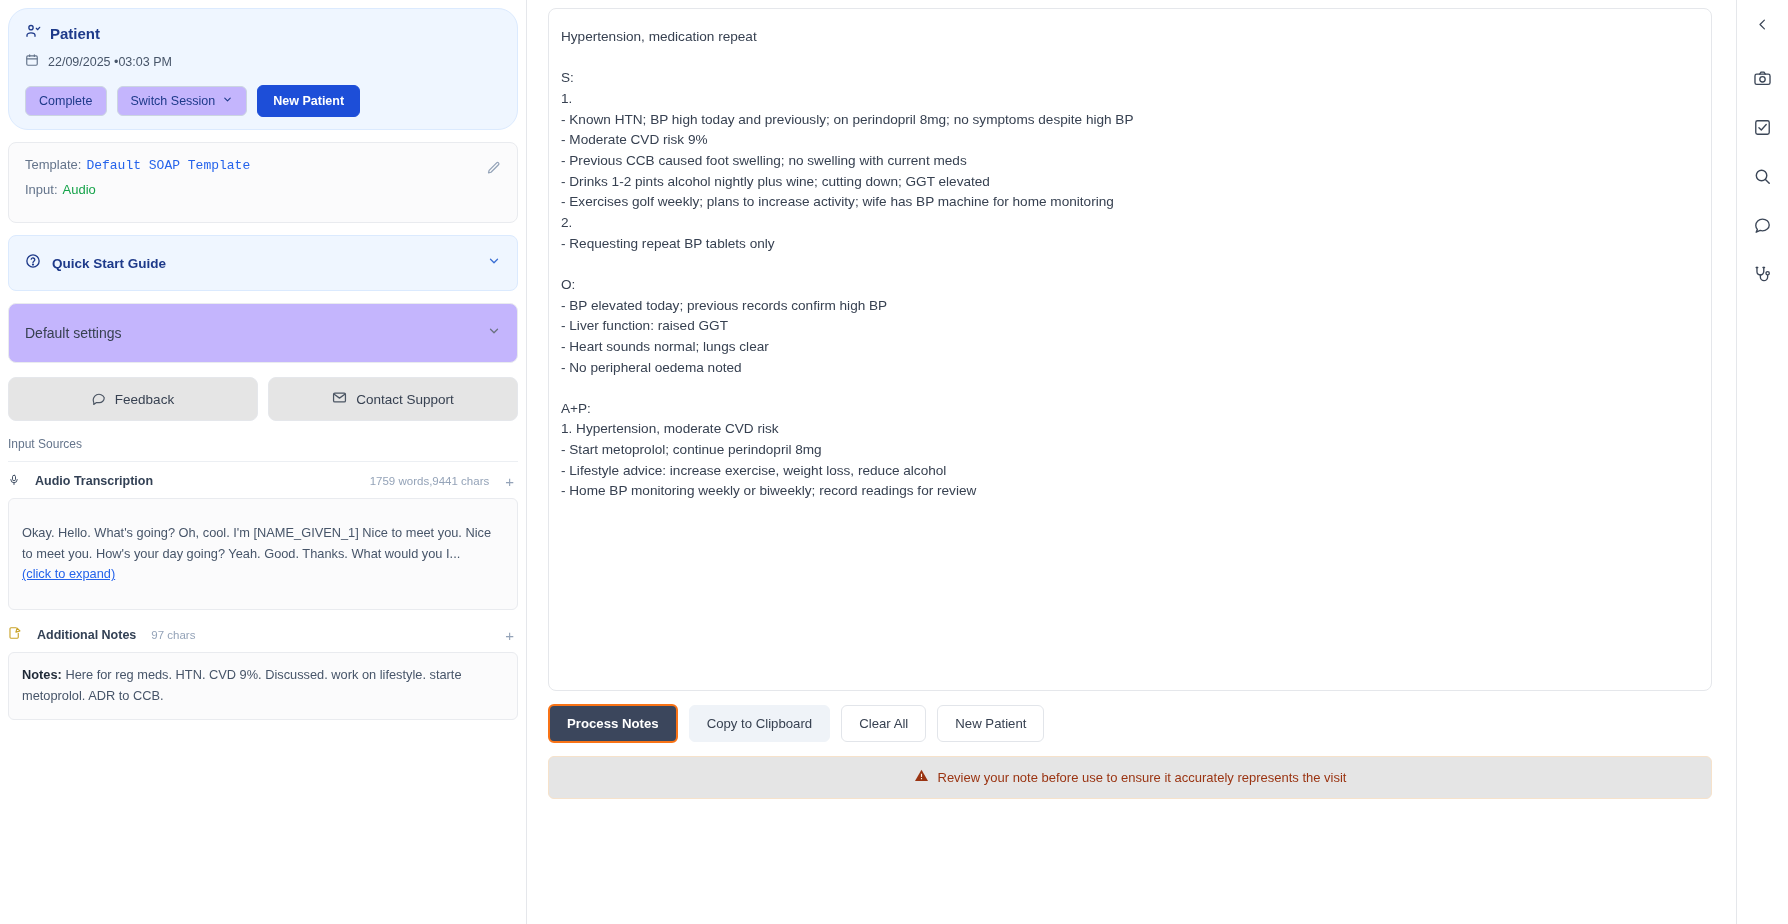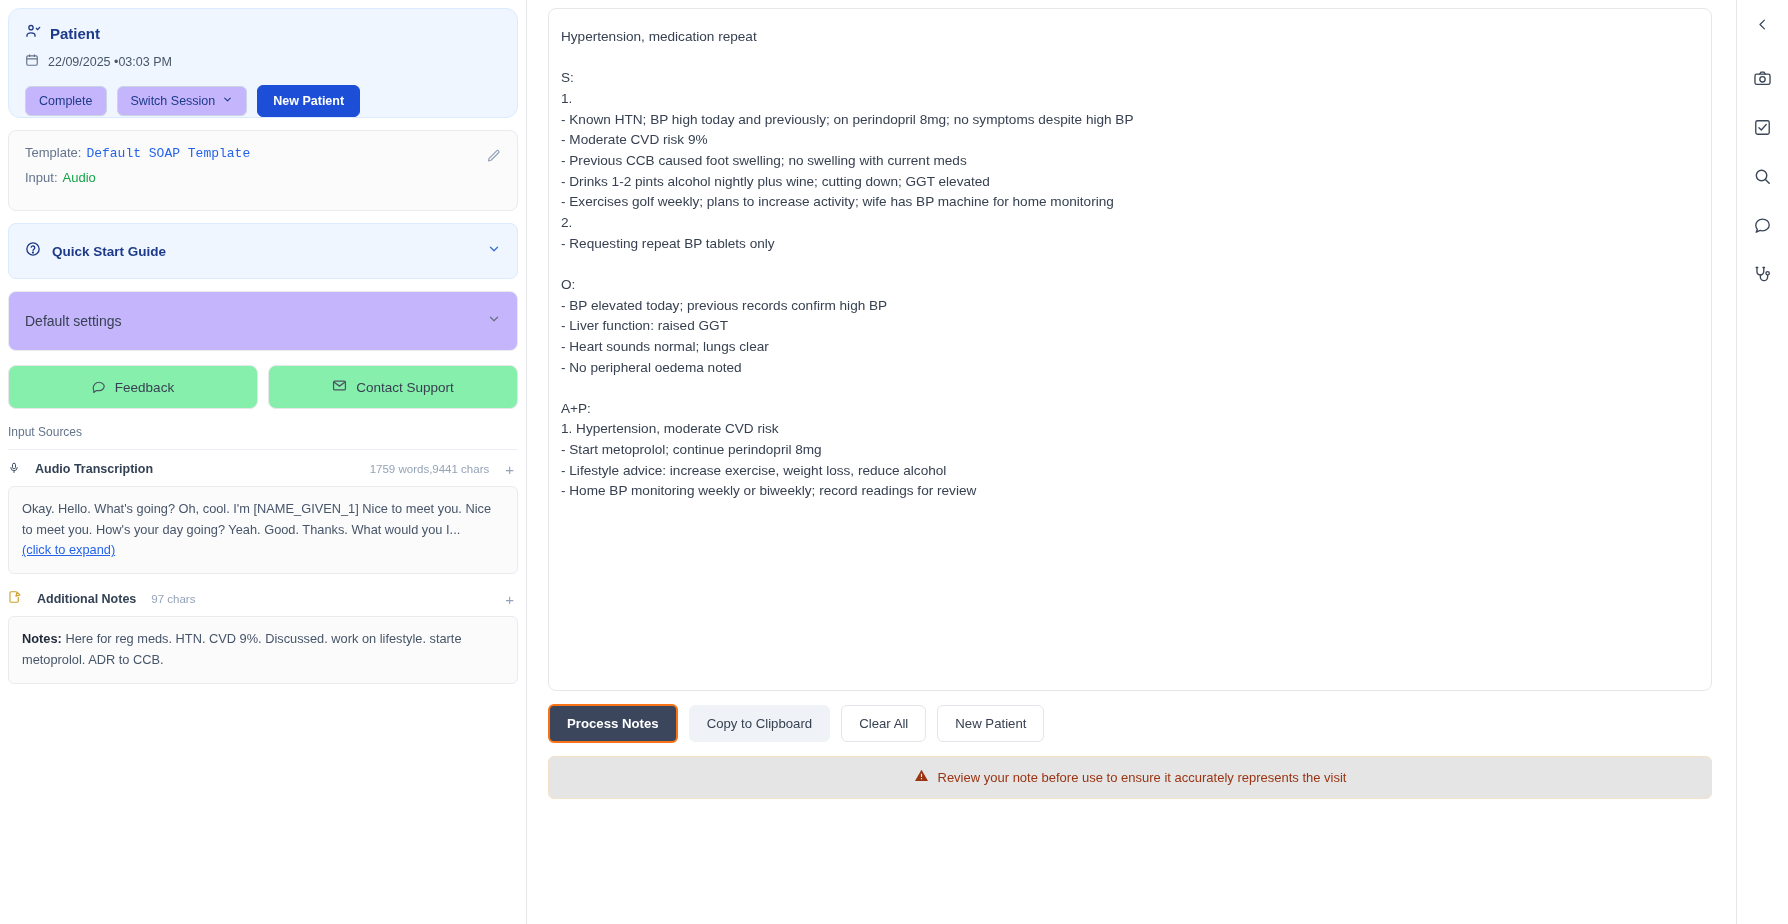--- a/index.html
+++ b/index.html
@@ -19,22 +19,22 @@
     height: 924px;
     border-right: 1px solid #e5e7eb;
     padding: 8px 8px 0 8px;
     overflow: hidden;
     background: #ffffff;
   }
 
   .patient-card {
     background: #eff6ff;
     border: 1px solid #dbeafe;
-    border-radius: 12px;
-    padding: 14px 16px 0 16px;
+    border-radius: 20px;
+    padding: 14px 16px 12px 16px;
     margin-bottom: 12px;
   }
   .patient-title-row {
     display: flex; align-items: center; gap: 9px;
     margin-bottom: 10px;
   }
   .patient-title {
     font-size: 15px; font-weight: bold; color: #1e3a8a;
   }
   .patient-date-row {
@@ -103,21 +103,21 @@
     cursor: pointer;
     background: #c4b5fd;
   }
   .settings-label { font-size: 14px; color: #374151; }
 
   .support-row { display: flex; gap: 10px; margin-bottom: 16px; }
   .support-btn {
     flex: 1;
     border: 1px solid #e5e7eb;
     border-radius: 8px;
-    background: #86efac;
+    background: #e5e5e5;
     padding: 12px 0;
     display: flex; align-items: center; justify-content: center; gap: 9px;
     font-size: 13.5px; color: #374151; cursor: pointer;
     font-family: "Liberation Sans", sans-serif;
   }
 
   .section-label { font-size: 12px; color: #64748b; margin-bottom: 10px; }
   .divider { height: 1px; background: #eceff3; margin: 0 0 10px 0; }
 
   .src-header {
@@ -127,21 +127,21 @@
   .src-header-left { display: flex; align-items: center; gap: 15px; }
   .src-title { font-size: 12.5px; font-weight: bold; color: #334155; }
   .src-meta { font-size: 11.5px; color: #94a3b8; }
   .src-plus { font-size: 15px; color: #94a3b8; cursor: pointer; padding: 0 4px; }
   .src-header-right { display: flex; align-items: center; gap: 12px; }
 
   .src-box {
     border: 1px solid #e9ebef;
     border-radius: 6px;
     background: #fbfbfc;
-    padding: 12px 13px;
+    padding: 24px 13px;
     font-size: 12.8px;
     line-height: 1.62;
     color: #475569;
     margin-bottom: 16px;
   }
   .expand-link {
     color: #2563eb; text-decoration: underline; cursor: pointer;
     display: inline-block;
   }
   .notes-box {

